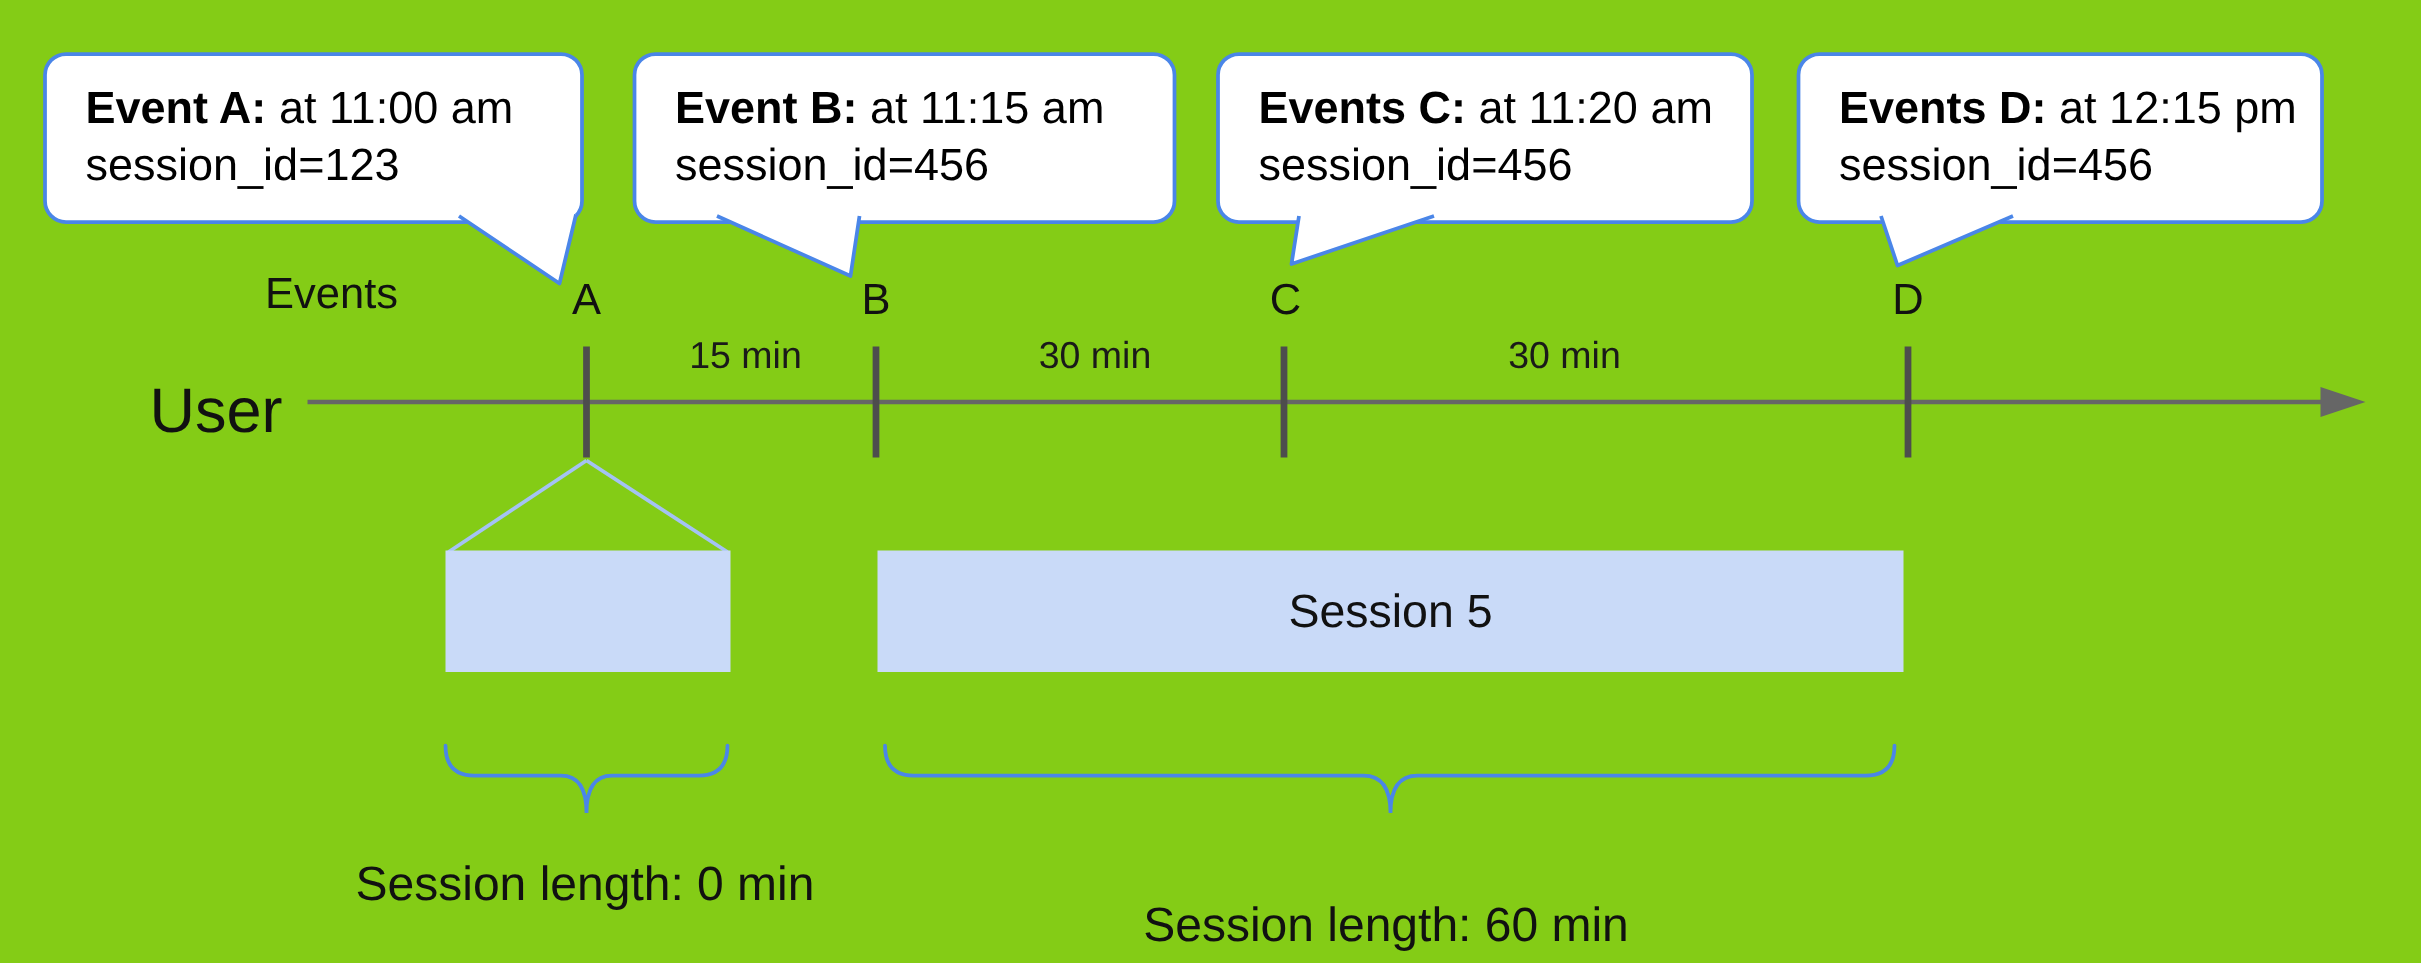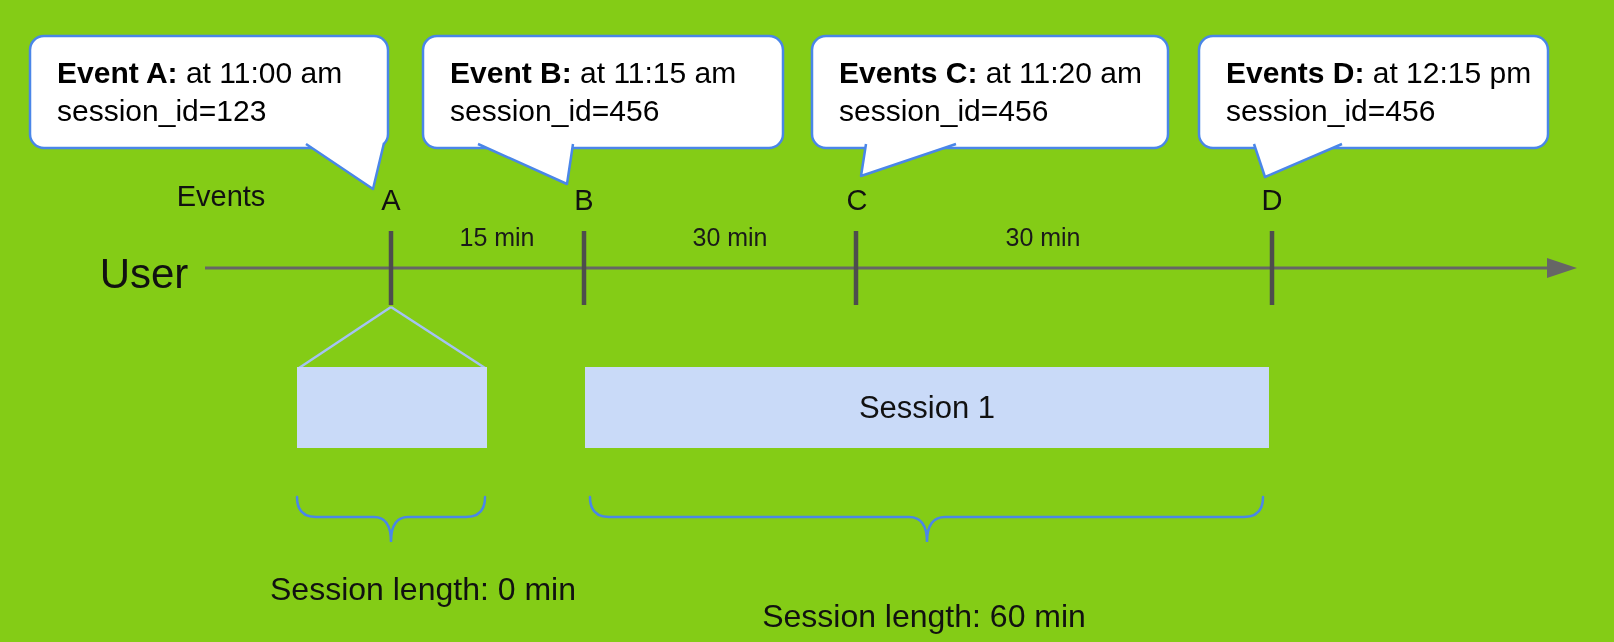--- a/index.html
+++ b/index.html
@@ -95,18 +95,18 @@
   <div class="lbl f-tick" style="left:391px; top:186px;">A</div>
   <div class="lbl f-tick" style="left:584px; top:186px;">B</div>
   <div class="lbl f-tick" style="left:857px; top:186px;">C</div>
   <div class="lbl f-tick" style="left:1272px; top:186px;">D</div>
   <div class="lbl f-user" style="left:144px; top:253px;">User</div>
 
   <div class="lbl f-interval" style="left:497px; top:225px;">15 min</div>
   <div class="lbl f-interval" style="left:730px; top:225px;">30 min</div>
   <div class="lbl f-interval" style="left:1043px; top:225px;">30 min</div>
 
-  <div class="lbl f-box" style="left:927px; top:392px;">Session 1</div>
+  <div class="lbl f-box" style="left:927px; top:392px;">Session 5</div>
 
-  <div class="lbl f-len" style="left:390px; top:573px;margin-left:33px;">Session length: 0 min</div>
+  <div class="lbl f-len" style="left:390px; top:573px;">Session length: 0 min</div>
   <div class="lbl f-len" style="left:924px; top:600px;">Session length: 60 min</div>
 
 </div>
 
 </body></html>

